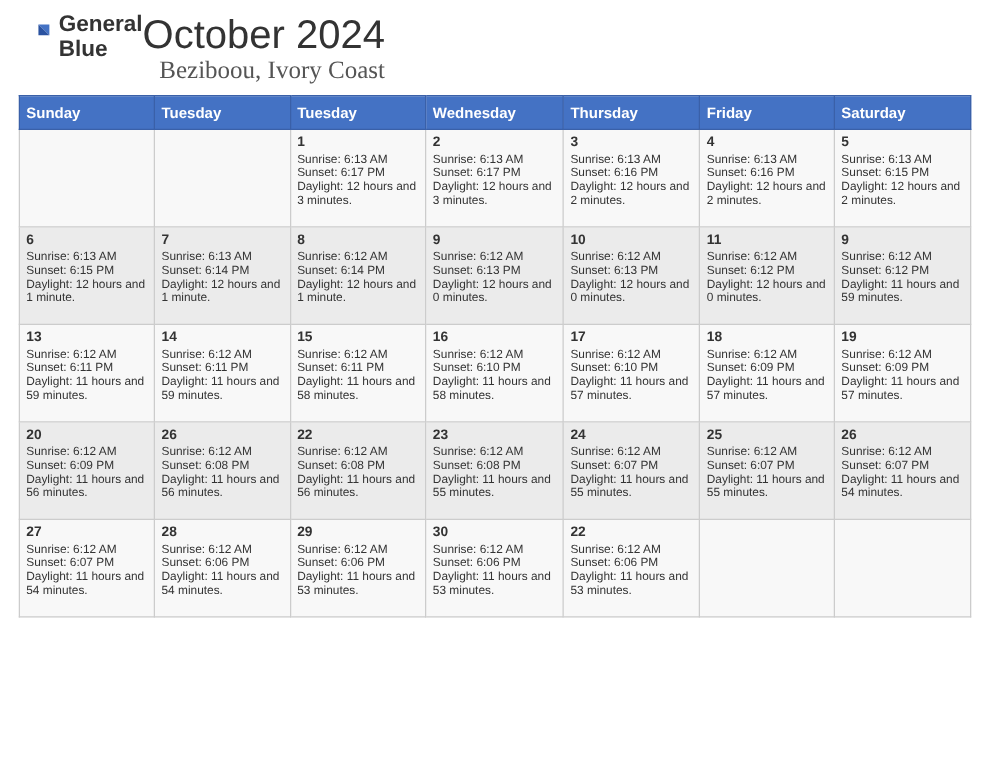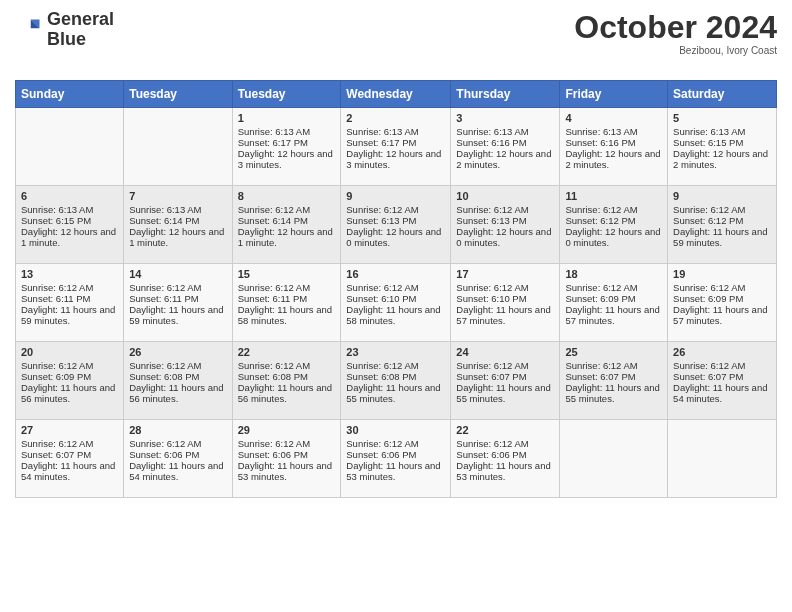--- a/index.html
+++ b/index.html
@@ -11,23 +11,23 @@
       overflow: hidden;
     }
     .page {
       width: 792px;
       min-height: 612px;
       padding: 10px 15px 10px 15px;
       background: #fff;
     }
     .header {
       display: flex;
-      justify-content: space-between;
+      justify-content: flex-start;
       align-items: flex-start;
-      margin-bottom: 24px;
+      margin-bottom: 8px;
     }
     .logo {
       display: flex;
       align-items: center;
       gap: 4px;
     }
     .logo-text {
       font-size: 18px;
       font-weight: bold;
       color: #333;
@@ -38,27 +38,28 @@
     }
     .logo-icon {
       width: 28px;
       height: 28px;
     }
     .title-block {
       text-align: right;
     }
     .month-title {
       font-size: 32px;
-      font-weight: bold;
+      font-weight: normal;
       color: #333;
       line-height: 1.1;
     }
     .subtitle {
-      font-size: 10px;
+      font-size: 20px;
       color: #555;
+      font-family: Liberation Serif, serif;
     }
     .calendar {
       width: 100%;
       border-collapse: collapse;
       font-size: 10px;
     }
     .calendar thead tr th {
       background: #4472c4;
       color: #fff;
       text-align: left;

